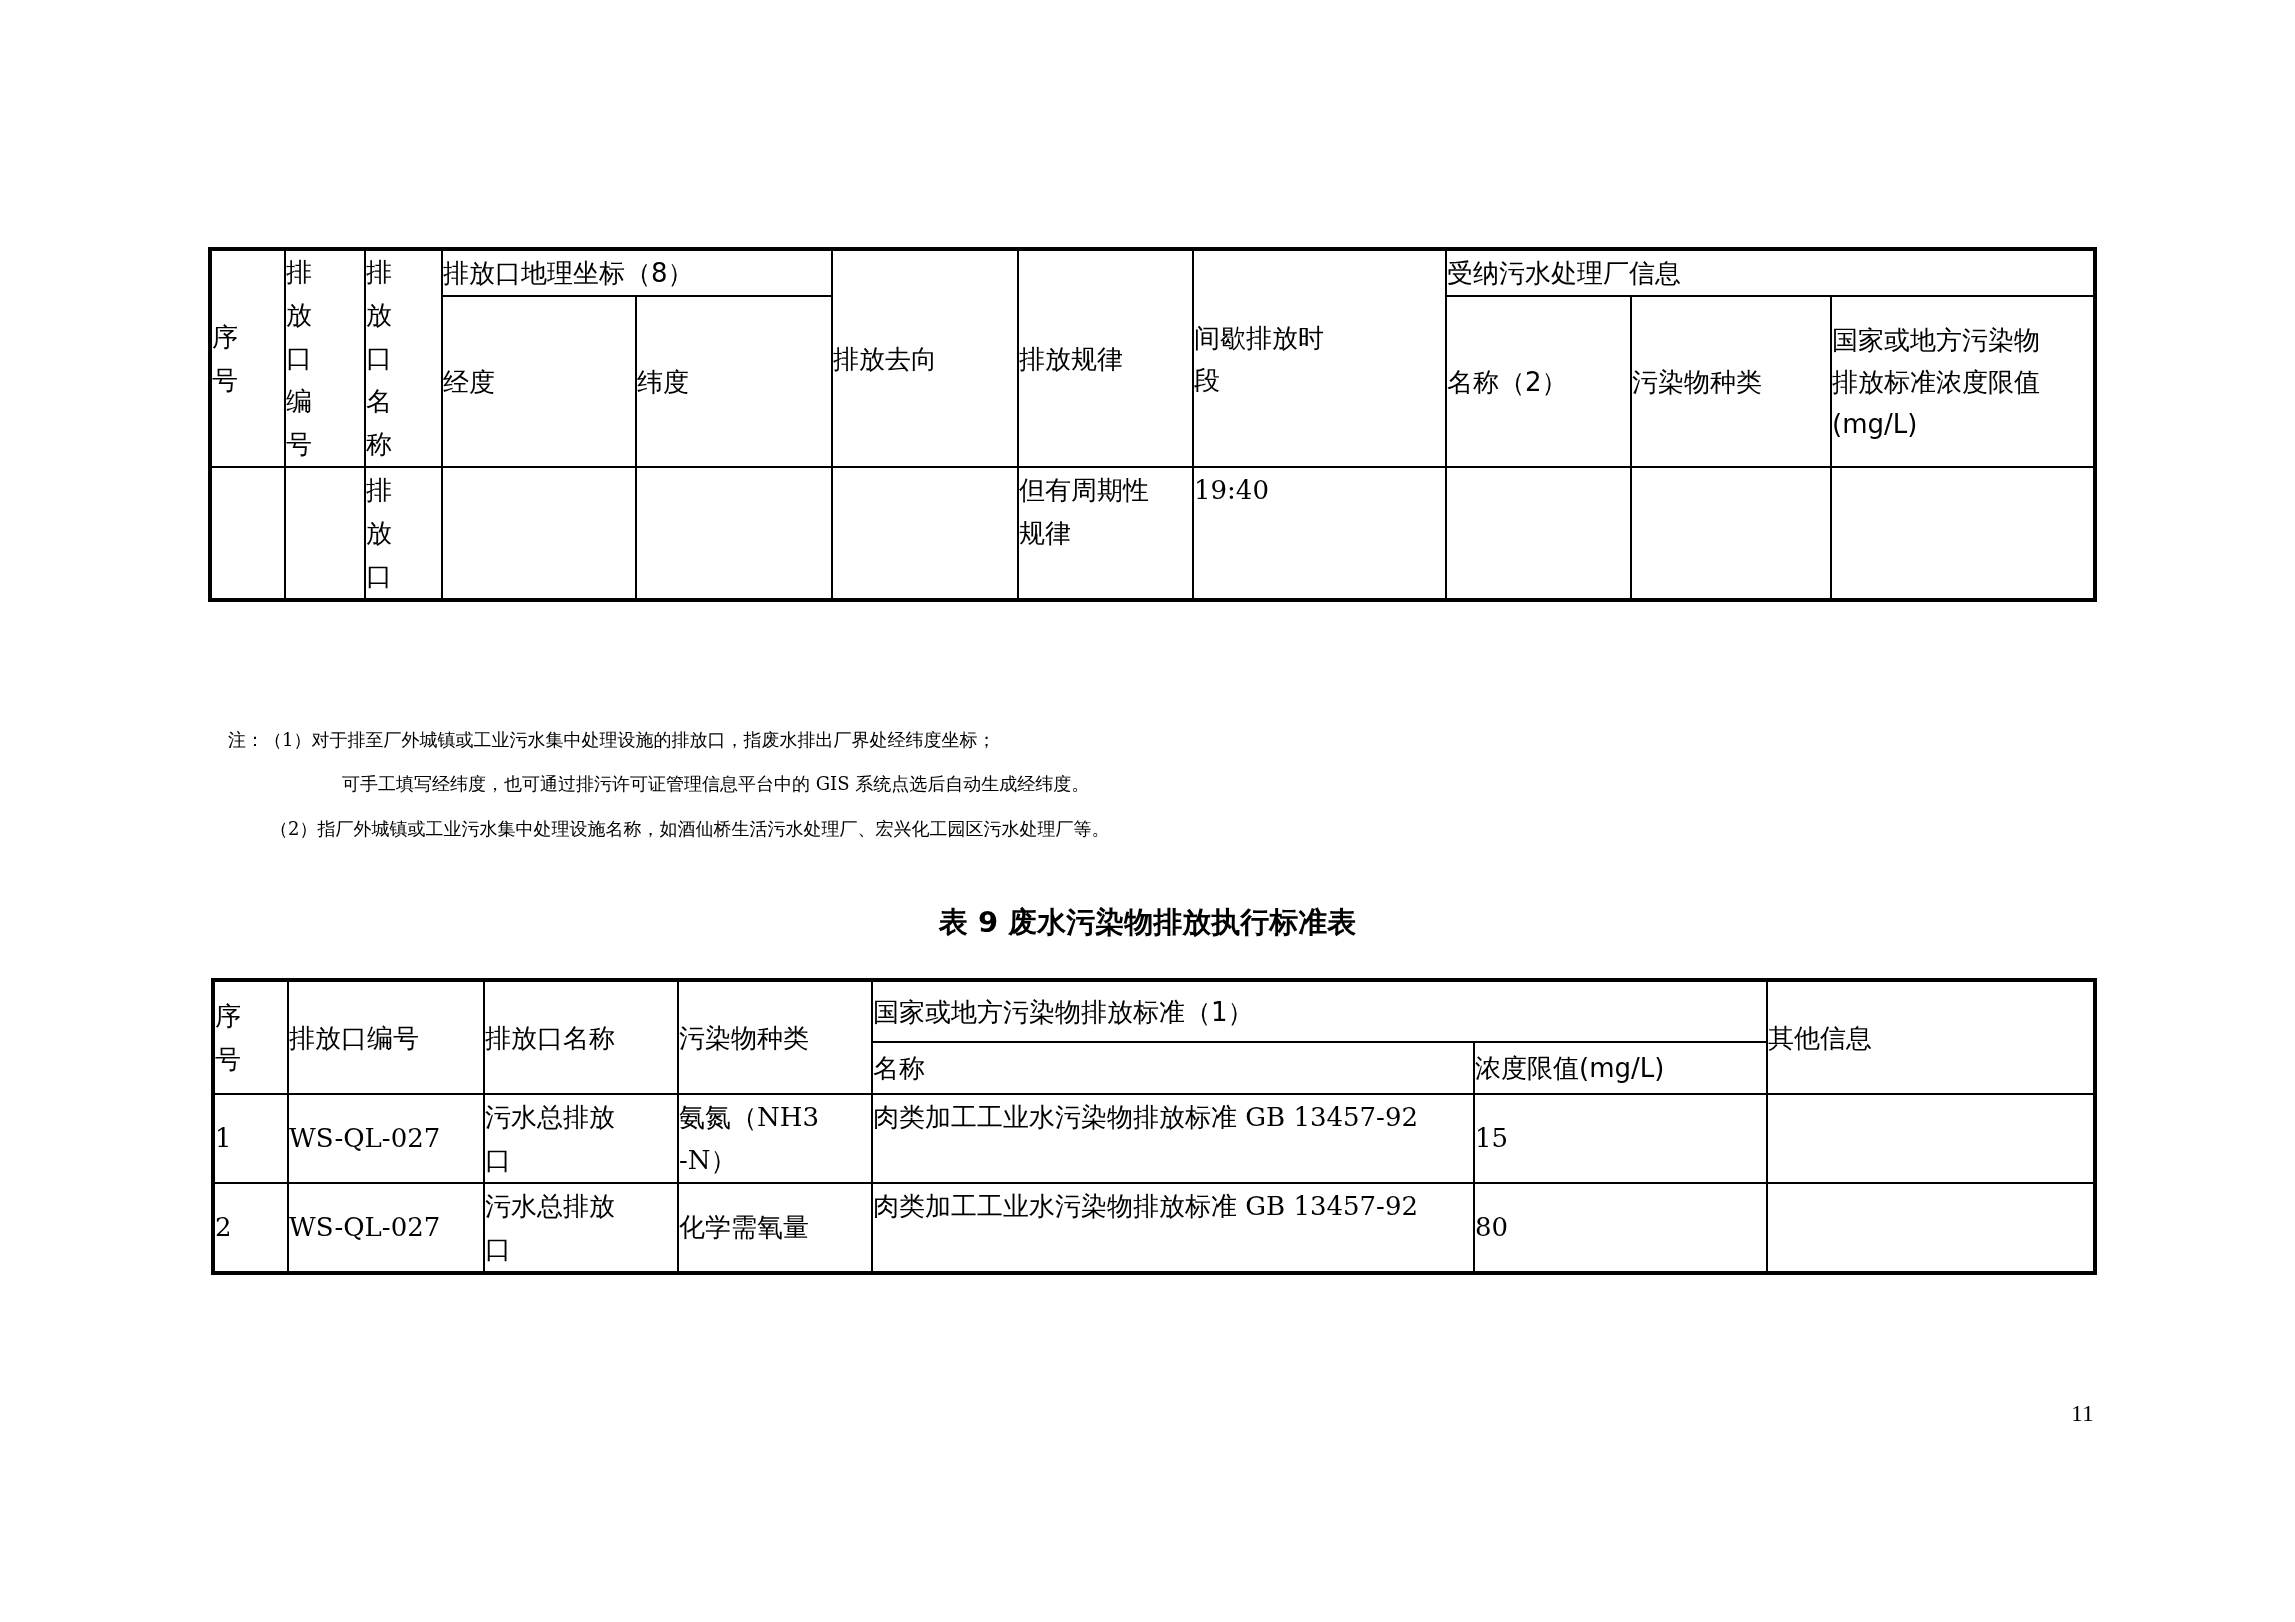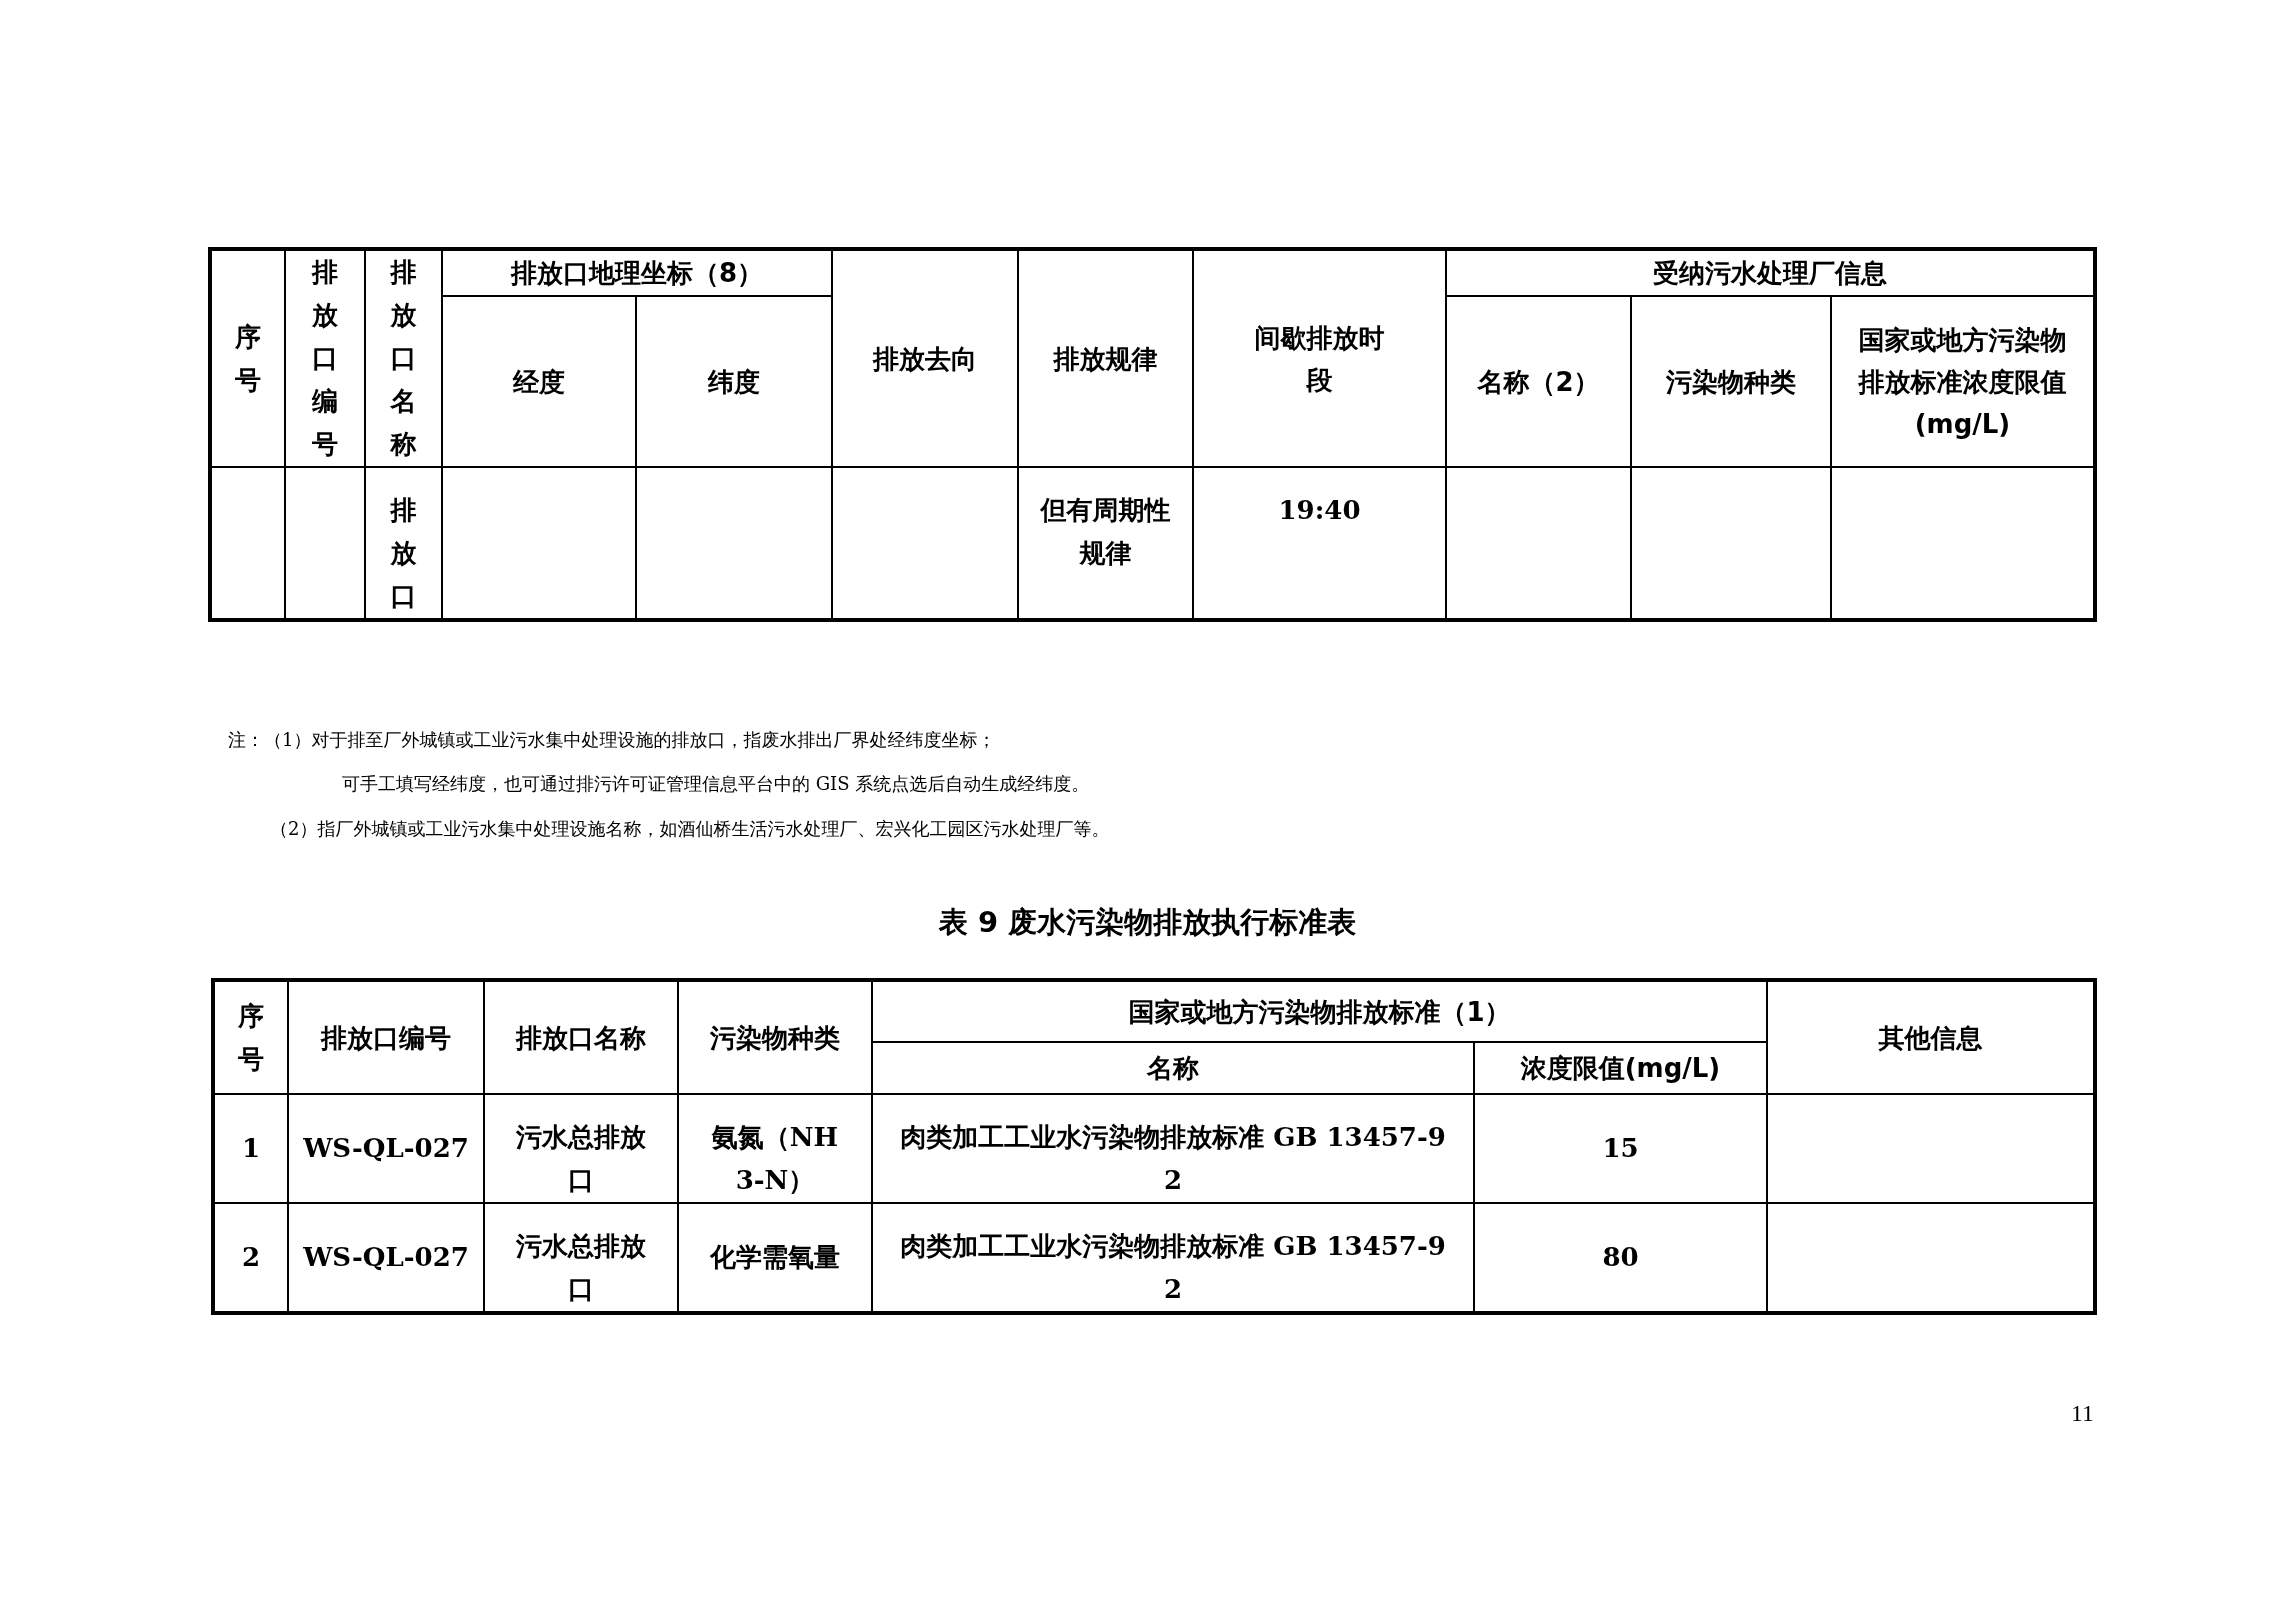--- a/index.html
+++ b/index.html
@@ -1,23 +1,23 @@
 <!DOCTYPE html>
 <html style="font-size:10.5px"><head>
 <meta charset="utf-8">
 <style>
   html, body { margin:0; padding:0; background:#ffffff; }
   body { width:2295px; height:1623px; position:relative; overflow:hidden; color:#000; }
   .page { position:absolute; left:0; top:0; width:2295px; height:1623px; background:#fff; }
 
   table { border-collapse:collapse; table-layout:fixed; position:absolute; }
-  td { border:2px solid #000; text-align:center; vertical-align:middle; padding:0; overflow:hidden;font-weight:bold; }
+  td { border:2px solid #000; vertical-align:middle; padding:0; overflow:hidden; }
 
   .hdr { font-family:"DejaVu Sans", "Liberation Sans", sans-serif; font-size:26px; line-height:42px; }
-  .body-cell { font-family:"DejaVu Serif", "Liberation Serif", serif; font-size:26px; line-height:43px; vertical-align:top; padding-top:21px; }
+  .body-cell { font-family:"DejaVu Serif", "Liberation Serif", serif; font-size:26px; line-height:43px; vertical-align:top; padding-top:1px; }
   .mid { vertical-align:middle; padding-top:0; }
 
   #t1 { left:208px; top:247px; width:1886px; border:4.6px solid #000; }
   #t2 { left:211px; top:978px; width:1883px; border:4.6px solid #000; }
 
   .vert { display:inline-block; width:1em; word-break:break-all; white-space:normal; line-height:43px; }
 
   .note { position:absolute; font-family:"DejaVu Serif", "Liberation Serif", serif; font-size:18px; white-space:nowrap; }
   .caption { position:absolute; left:0; width:2295px; top:903px; text-align:center; font-family:"DejaVu Sans", "Liberation Sans", sans-serif; font-weight:bold; font-size:29px; }
   .page-number { position:absolute; left:2071px; top:1400px; font-family:"Liberation Serif", serif; font-size:23.6px; }

